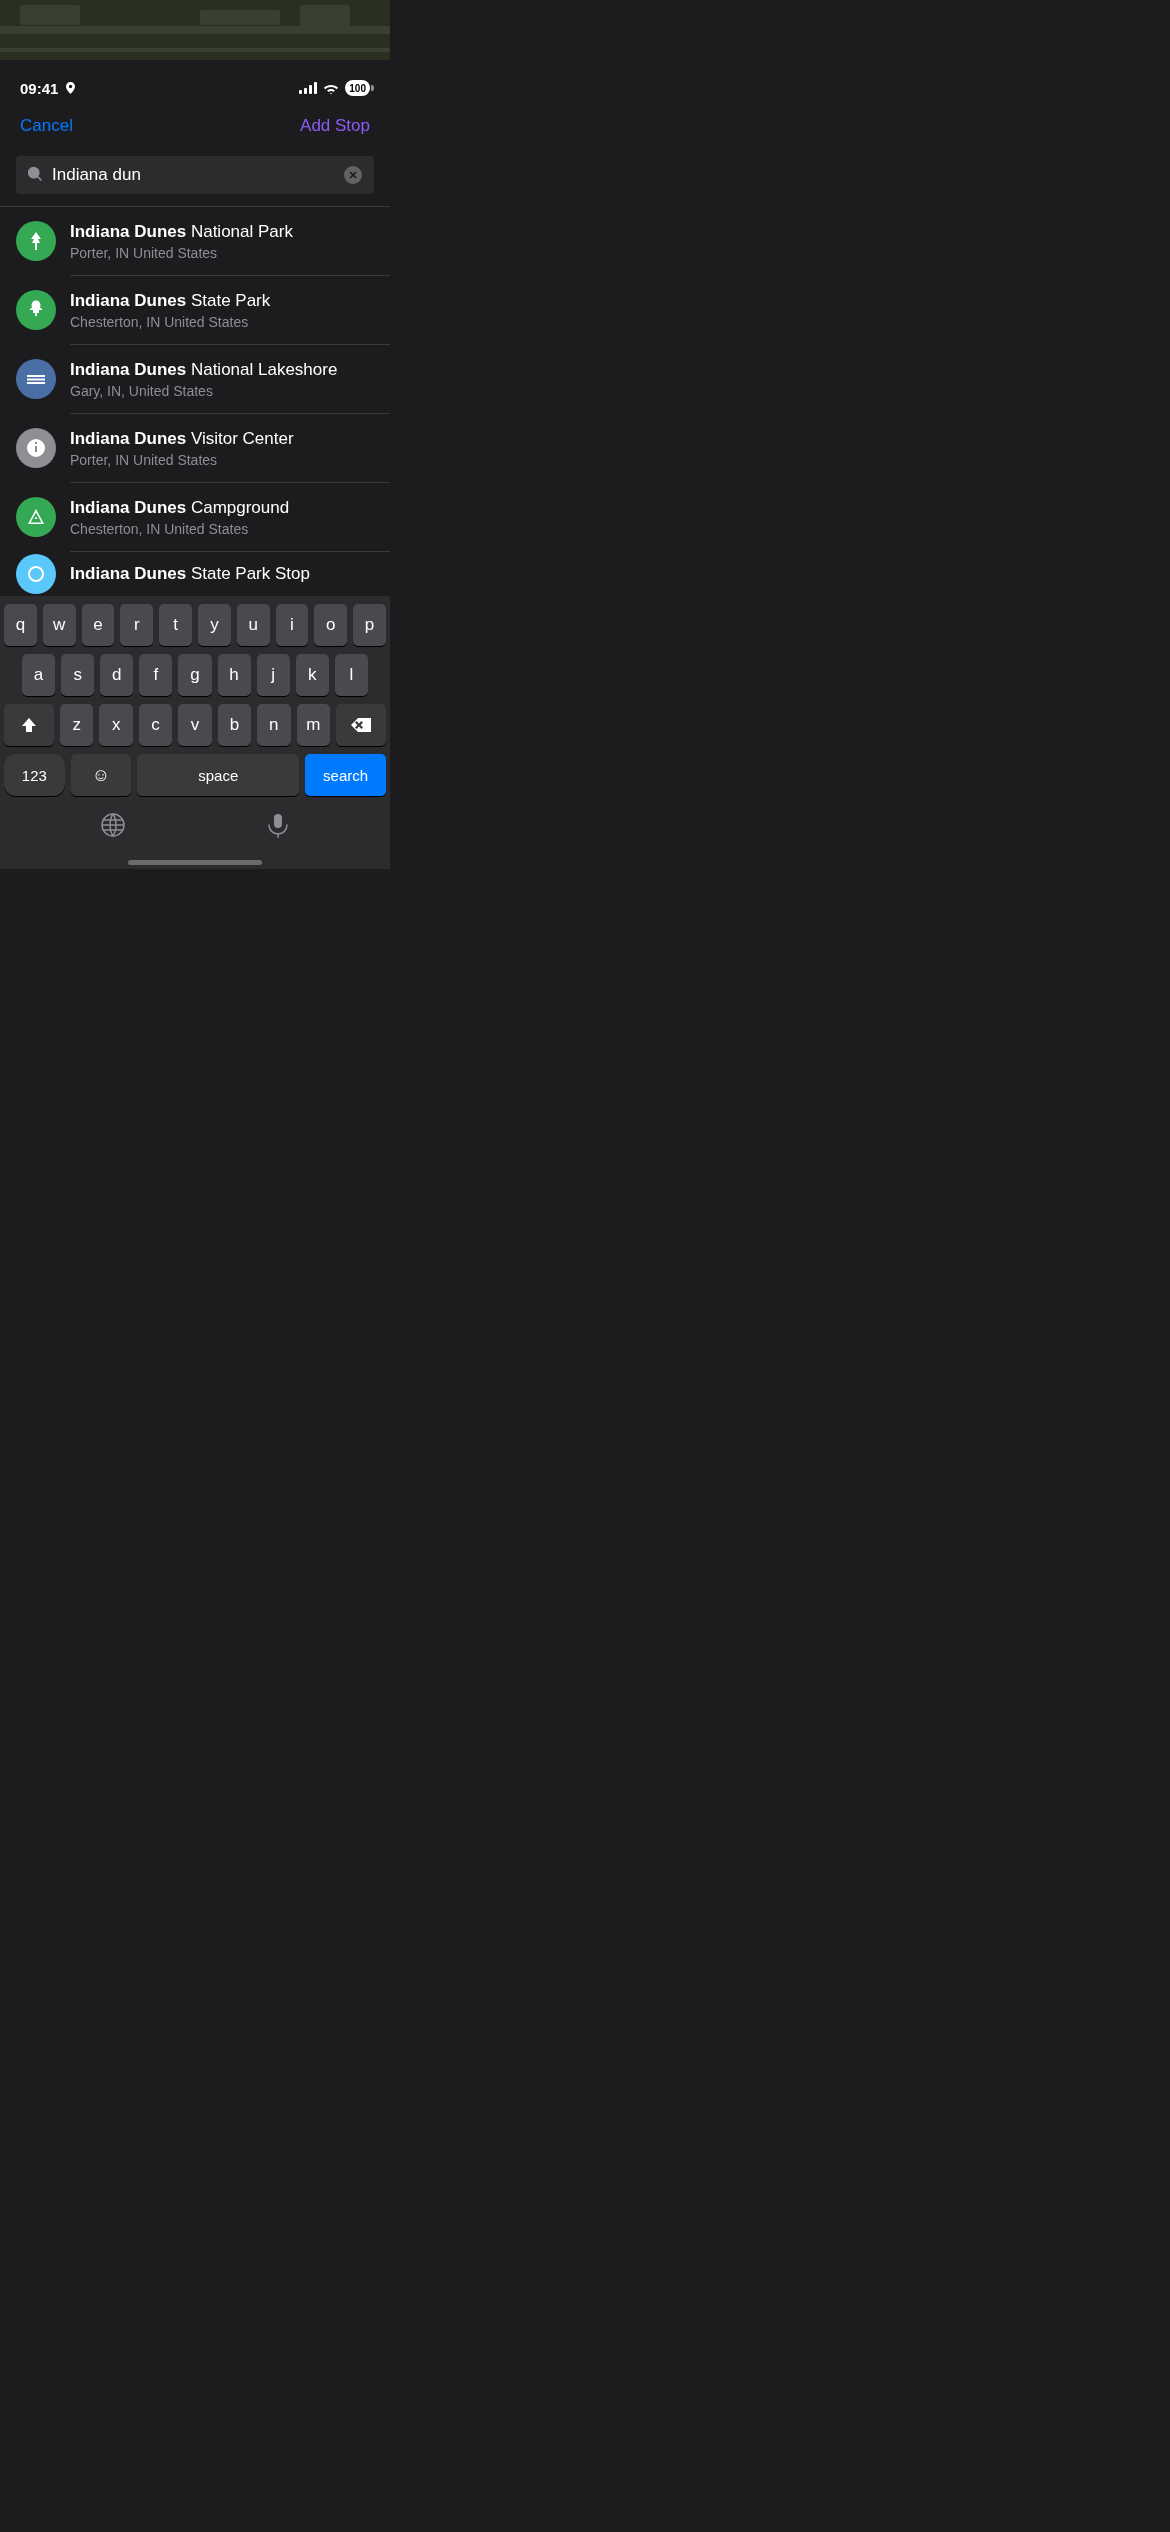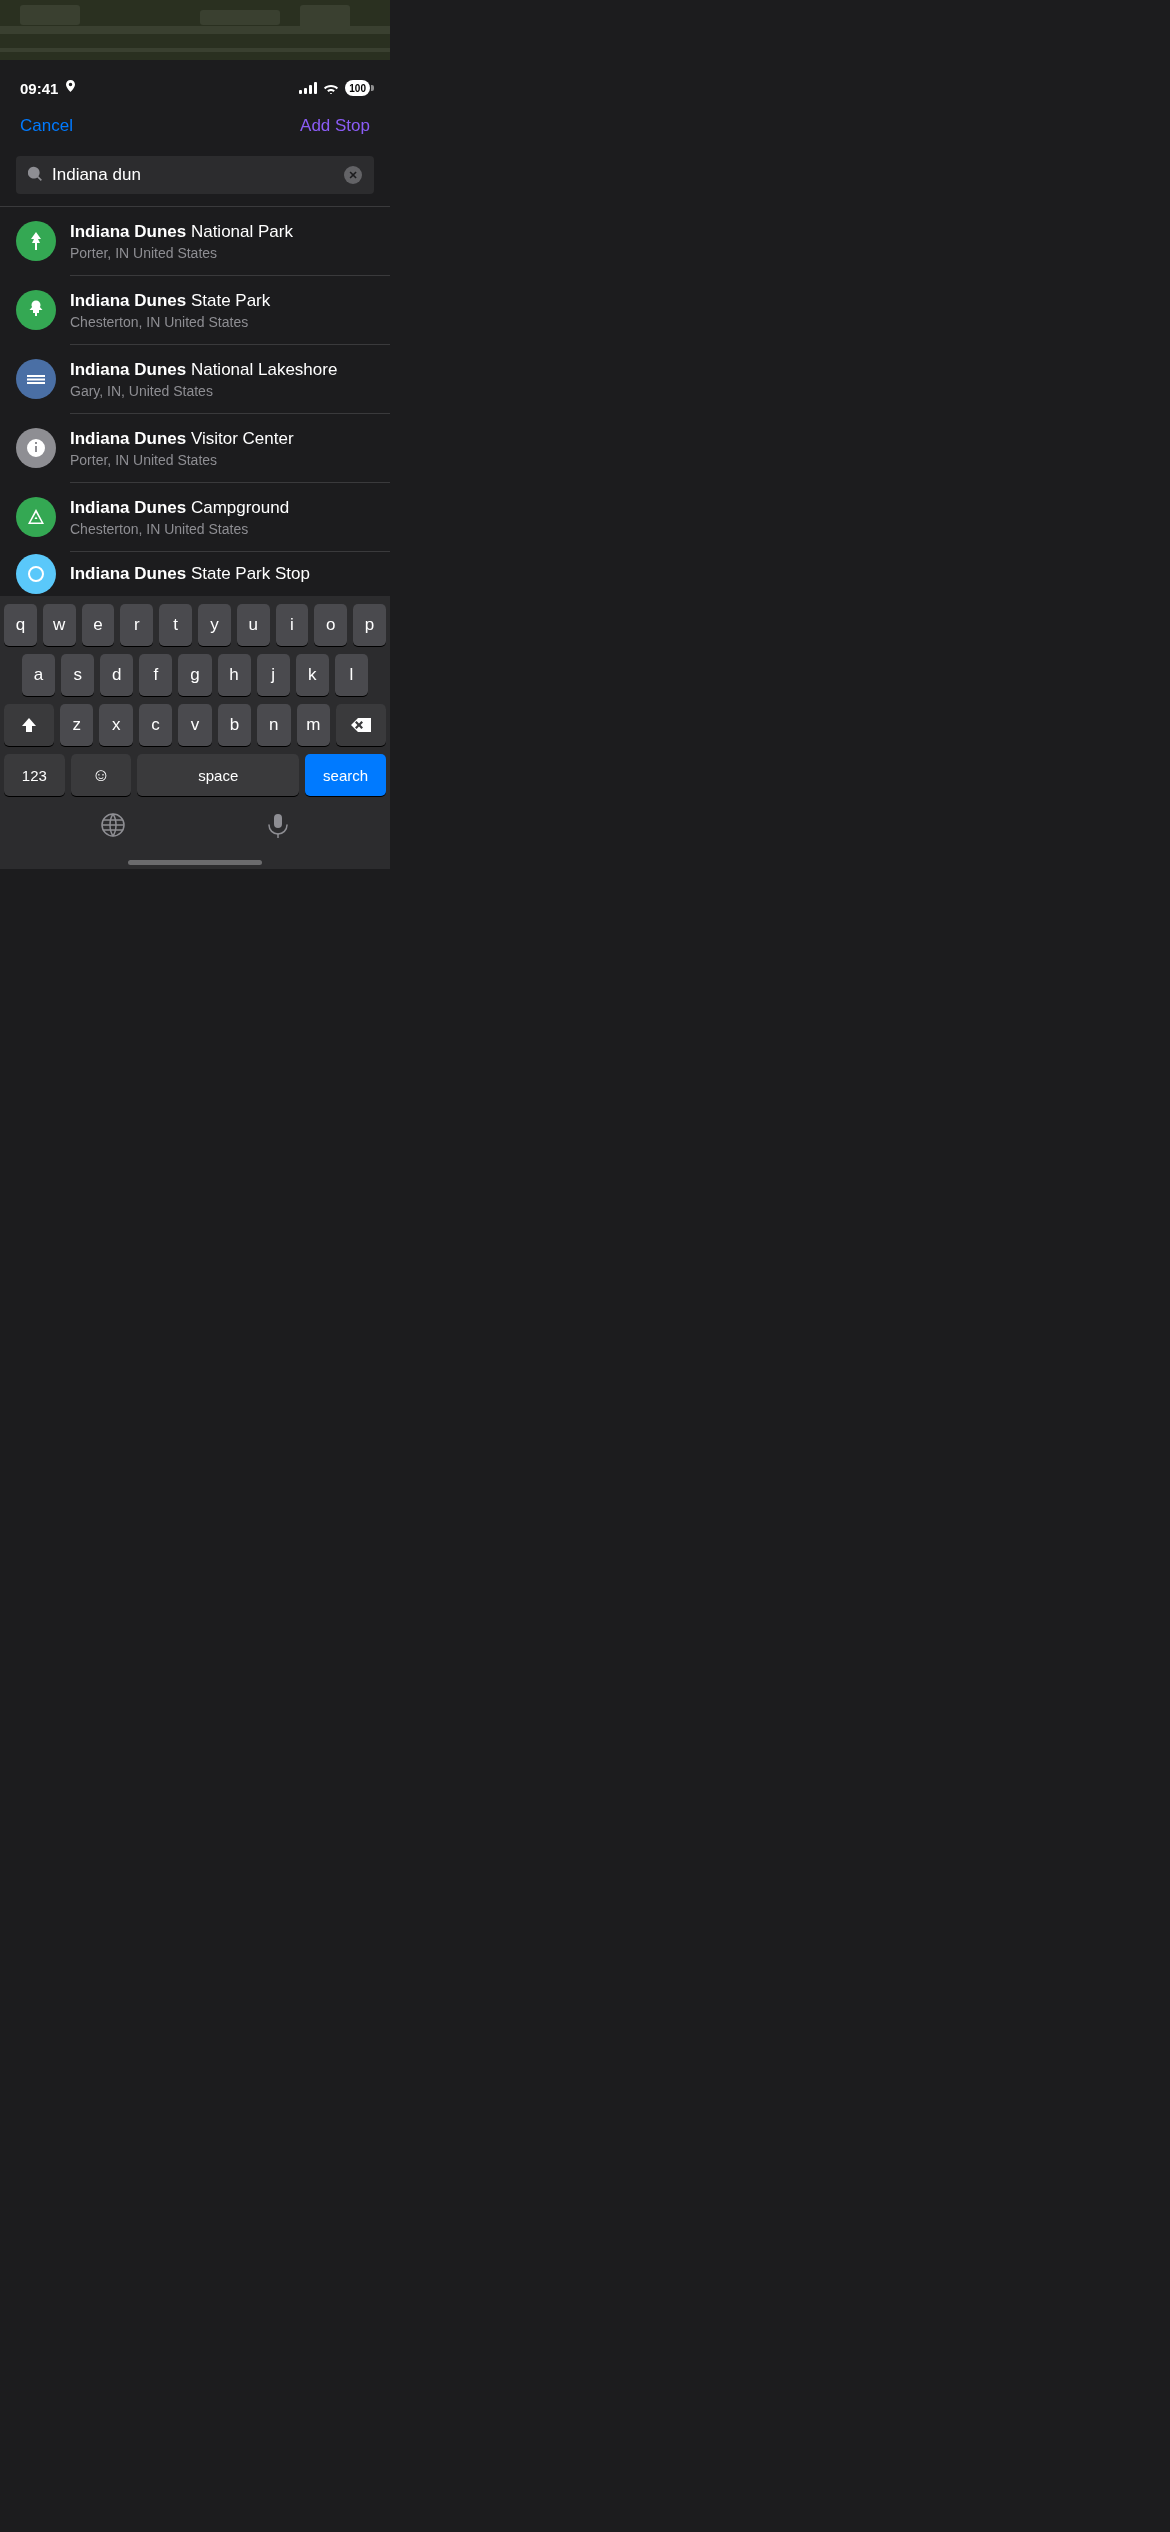--- a/index.html
+++ b/index.html
@@ -21,20 +21,21 @@
       align-items: center;
       padding: 14px 20px 6px 20px;
       height: 48px;
       background: #1c1c1e;
     }
     .status-time {
       font-size: 15px;
       font-weight: 600;
       color: #fff;
       display: flex;
+      align-items: center;
       gap: 8px;
     }
     .status-icons {
       display: flex;
       align-items: center;
       gap: 6px;
     }
     .signal-bars {
       display: flex;
       align-items: flex-end;
@@ -265,20 +266,21 @@
       flex: 1.5;
     }
     .key.delete-key {
       min-width: 42px;
       flex: 1.5;
     }
     .key.numbers-key {
       min-width: 42px;
       flex: 1.5;
       font-size: 15px;
+      border-radius: 12px;
     }
     .key.emoji-key {
       min-width: 42px;
       flex: 1.5;
       font-size: 18px;
     }
 
     
     .keyboard-bottom {
       display: flex;

